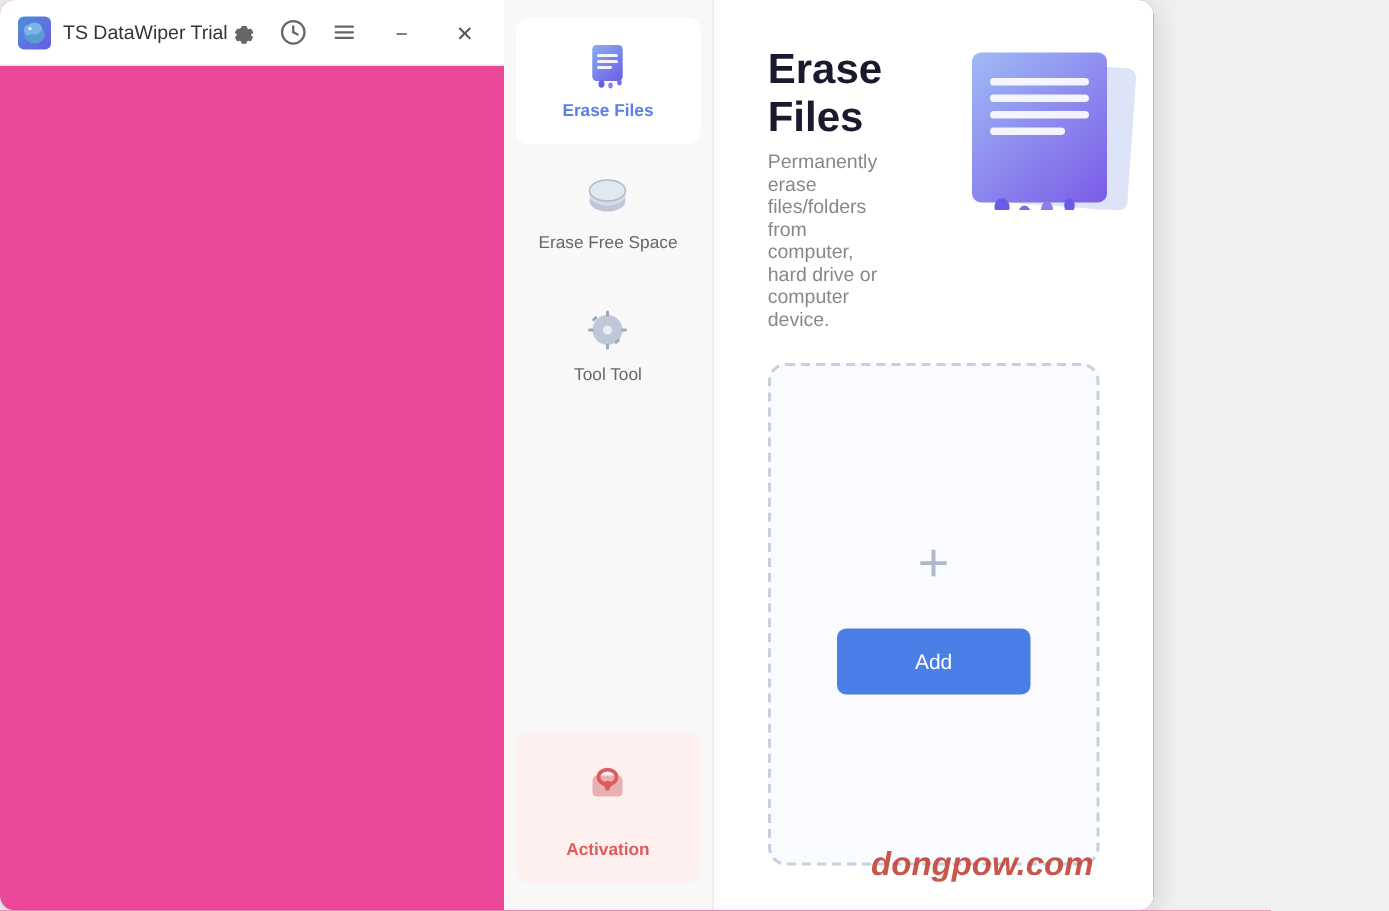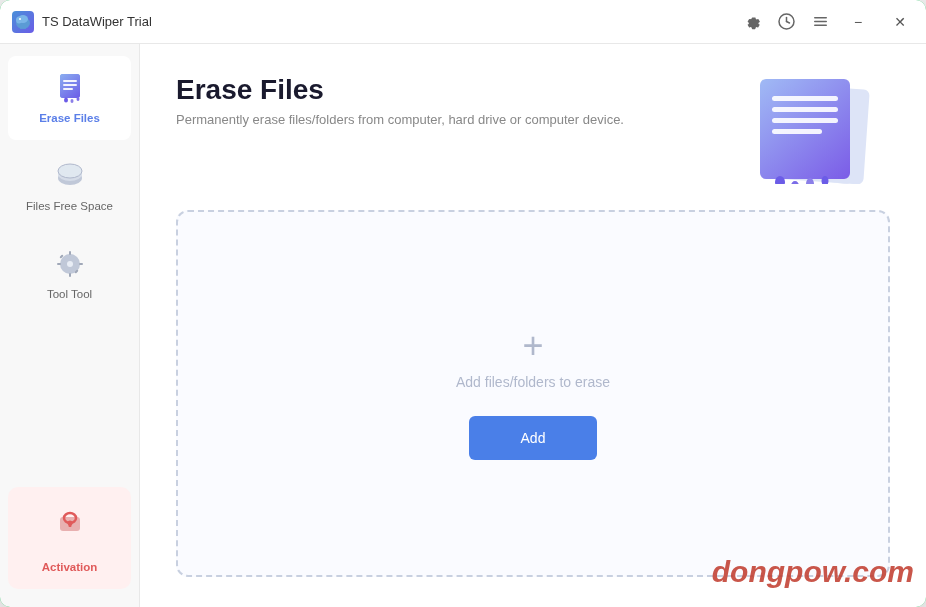--- a/index.html
+++ b/index.html
@@ -5,27 +5,27 @@
     * { margin: 0; padding: 0; box-sizing: border-box; }
     body {
       width: 926px;
       height: 607px;
       font-family: 'Segoe UI', Arial, sans-serif;
       background: #f0f0f0;
       overflow: hidden;
     }
 
     .window {
-      width: 926px;
+      width: 769px;
       height: 607px;
-      background: #22c55e;
+      background: #ec4899;
       border-radius: 10px;
       box-shadow: 0 4px 20px rgba(0,0,0,0.15);
       display: flex;
-      flex-direction: column;
+      flex-direction: row;
       overflow: hidden;
     }
 
     
     .titlebar {
       display: flex;
       align-items: center;
       justify-content: space-between;
       padding: 0 12px;
       height: 44px;
@@ -224,22 +224,22 @@
       padding: 14px 52px;
       font-size: 14px;
       cursor: pointer;
       font-weight: 500;
     }
 
     
     .watermark {
       position: absolute;
       bottom: 18px;
-      right: 12px;
-      font-size: 30px;
+      right: 40px;
+      font-size: 22px;
       color: #c0392b;
       font-style: italic;
       font-weight: bold;
       opacity: 0.85;
       pointer-events: none;
     }
   </style>
 </head>
 <body>
 
@@ -320,21 +320,21 @@
 
       <div class="sidebar-item">
         <div class="sidebar-item-icon">
           <svg width="36" height="36" viewBox="0 0 36 36" fill="none">
             <ellipse cx="18" cy="20" rx="12" ry="7" fill="#c0c8d8"></ellipse>
             <ellipse cx="18" cy="16" rx="12" ry="7" fill="#d5dce8"></ellipse>
             <ellipse cx="18" cy="13" rx="12" ry="7" fill="#e0e8f0"></ellipse>
             <ellipse cx="18" cy="13" rx="12" ry="7" fill="none" stroke="#b0b8cc" stroke-width="1"></ellipse>
           </svg>
         </div>
-        <span class="sidebar-item-label">Files Free Space</span>
+        <span class="sidebar-item-label">Erase Free Space</span>
       </div>
 
       <div class="sidebar-item">
         <div class="sidebar-item-icon">
           <svg width="36" height="36" viewBox="0 0 36 36" fill="none">
             <circle cx="18" cy="18" r="10" fill="#c0c8d8"></circle>
             <circle cx="18" cy="18" r="3" fill="#e8edf5"></circle>
 
             <rect x="17" y="5" width="2" height="4" rx="1" fill="#a0a8b8"></rect>
             <rect x="17" y="27" width="2" height="4" rx="1" fill="#a0a8b8"></rect>
@@ -393,21 +393,20 @@
                 <stop offset="0%" stop-color="#a0baf5"></stop>
                 <stop offset="100%" stop-color="#7b5ce7"></stop>
               </linearGradient>
             </defs>
           </svg>
         </div>
       </div>
 
       <div class="dropzone">
         <div class="dropzone-plus">+</div>
-        <div class="dropzone-text">Add files/folders to erase</div>
         <button class="add-btn">Add</button>
       </div>
 
       <div class="watermark">dongpow.com</div>
     </div>
 
   </div>
 </div>
 
 </body></html>

